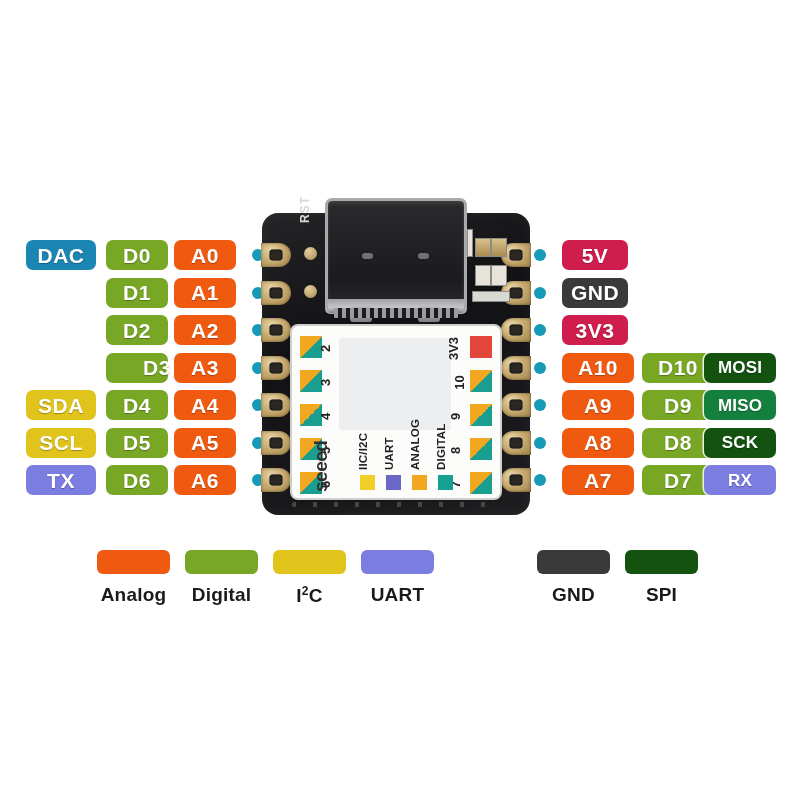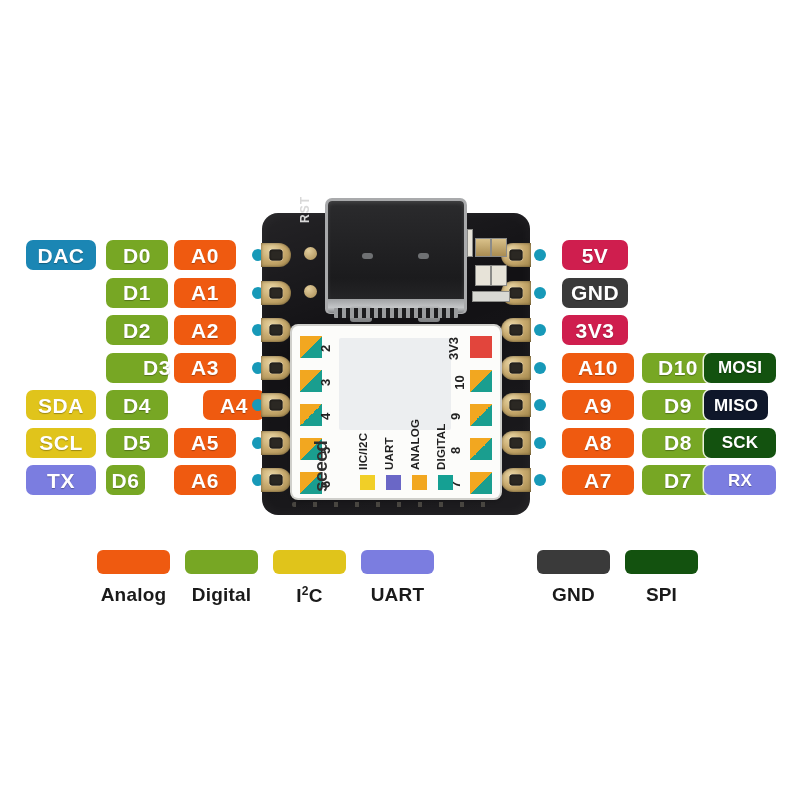--- a/index.html
+++ b/index.html
@@ -277,39 +277,39 @@
       <div class="badge" style="left: 106px; top: 240px; width: 62px; background: rgb(119, 167, 36);">D0</div>
       <div class="badge" style="left: 174px; top: 240px; width: 62px; background: rgb(239, 90, 16);">A0</div>
       <div class="badge" style="left: 106px; top: 277.5px; width: 62px; background: rgb(119, 167, 36);">D1</div>
       <div class="badge" style="left: 174px; top: 277.5px; width: 62px; background: rgb(239, 90, 16);">A1</div>
       <div class="badge" style="left: 106px; top: 315px; width: 62px; background: rgb(119, 167, 36);">D2</div>
       <div class="badge" style="left: 174px; top: 315px; width: 62px; background: rgb(239, 90, 16);">A2</div>
       <div class="badge" style="left: 106px; top: 352.5px; width: 62px; background: rgb(119, 167, 36); padding-left: 40px;">D3</div>
       <div class="badge" style="left: 174px; top: 352.5px; width: 62px; background: rgb(239, 90, 16);">A3</div>
       <div class="badge" style="left: 26px; top: 390px; width: 70px; background: rgb(224, 196, 27);">SDA</div>
       <div class="badge" style="left: 106px; top: 390px; width: 62px; background: rgb(119, 167, 36);">D4</div>
-      <div class="badge" style="left: 174px; top: 390px; width: 62px; background: rgb(239, 90, 16); margin-left: 29px;">A4</div>
+      <div class="badge" style="left: 174px; top: 390px; width: 62px; background: rgb(239, 90, 16);">A4</div>
       <div class="badge" style="left: 26px; top: 427.5px; width: 70px; background: rgb(224, 196, 27);">SCL</div>
       <div class="badge" style="left: 106px; top: 427.5px; width: 62px; background: rgb(119, 167, 36);">D5</div>
       <div class="badge" style="left: 174px; top: 427.5px; width: 62px; background: rgb(239, 90, 16); text-align: center;">A5</div>
       <div class="badge" style="left: 26px; top: 465px; width: 70px; background: rgb(123, 125, 224);">TX</div>
-      <div class="badge" style="left: 106px; top: 465px; width: 39px; background: rgb(119, 167, 36);">D6</div>
+      <div class="badge" style="left: 106px; top: 465px; width: 62px; background: rgb(119, 167, 36);">D6</div>
       <div class="badge" style="left: 174px; top: 465px; width: 62px; background: rgb(239, 90, 16);">A6</div>
     </div>
 
   <div id="right-labels">
       <div class="badge" style="left: 562px; top: 240px; width: 66px; background: rgb(207, 30, 78);">5V</div>
       <div class="badge" style="left: 562px; top: 277.5px; width: 66px; background: rgb(58, 58, 58);">GND</div>
       <div class="badge" style="left: 562px; top: 315px; width: 66px; background: rgb(207, 30, 78);">3V3</div>
       <div class="badge" style="left: 562px; top: 352.5px; width: 72px; background: rgb(239, 90, 16);">A10</div>
       <div class="badge" style="left: 642px; top: 352.5px; width: 72px; background: rgb(119, 167, 36);">D10</div>
       <div class="badge small" style="left: 704px; top: 352.5px; width: 72px; background: rgb(19, 82, 15);">MOSI</div>
       <div class="badge" style="left: 562px; top: 390px; width: 72px; background: rgb(239, 90, 16);">A9</div>
       <div class="badge" style="left: 642px; top: 390px; width: 72px; background: rgb(119, 167, 36);">D9</div>
-      <div class="badge small" style="left: 704px; top: 390px; width: 64px; background: #0f172a;">MISO</div>
+      <div class="badge small" style="left: 704px; top: 390px; width: 72px; background: #15803d;">MISO</div>
       <div class="badge" style="left: 562px; top: 427.5px; width: 72px; background: rgb(239, 90, 16);">A8</div>
       <div class="badge" style="left: 642px; top: 427.5px; width: 72px; background: rgb(119, 167, 36);">D8</div>
       <div class="badge small" style="left: 704px; top: 427.5px; width: 72px; background: rgb(19, 82, 15); text-align: right;">SCK</div>
       <div class="badge" style="left: 562px; top: 465px; width: 72px; background: rgb(239, 90, 16);">A7</div>
       <div class="badge" style="left: 642px; top: 465px; width: 72px; background: rgb(119, 167, 36);">D7</div>
       <div class="badge small" style="left: 704px; top: 465px; width: 72px; background: rgb(123, 125, 224);">RX</div>
     </div>
 
   <div id="dots">
       <div class="dot" style="left: 252px; top: 249px;"></div>

